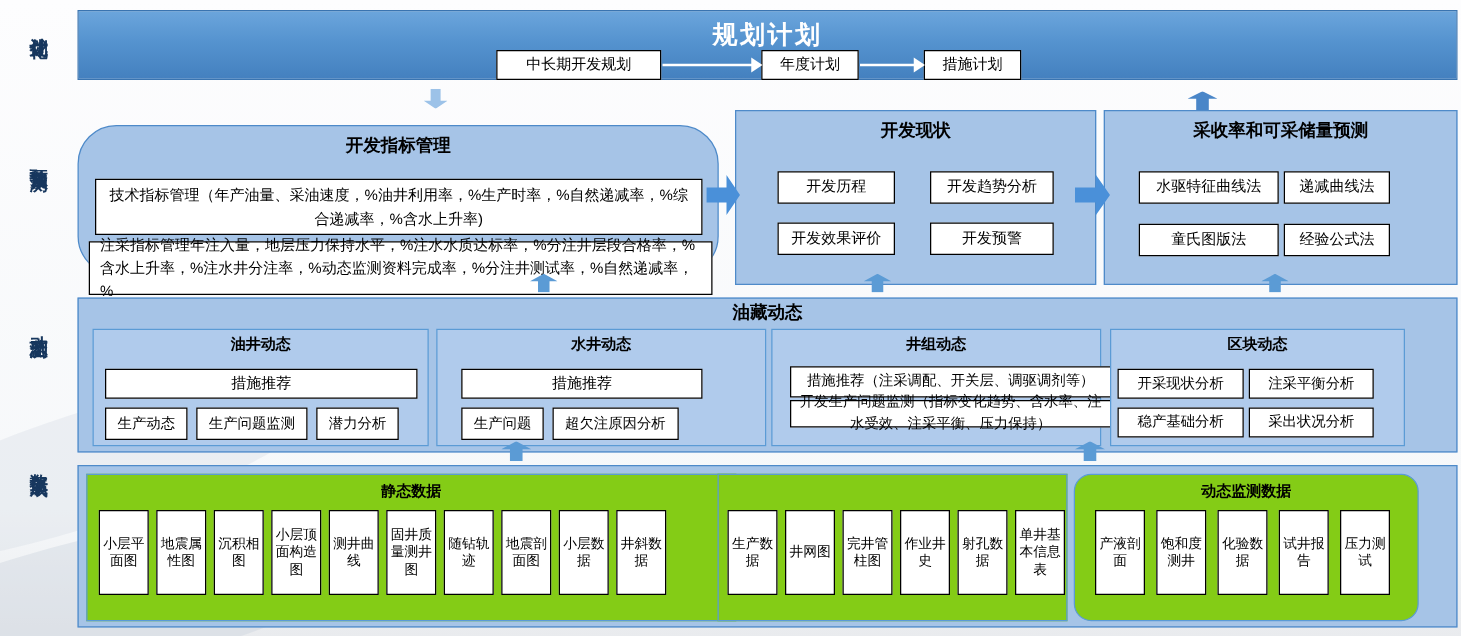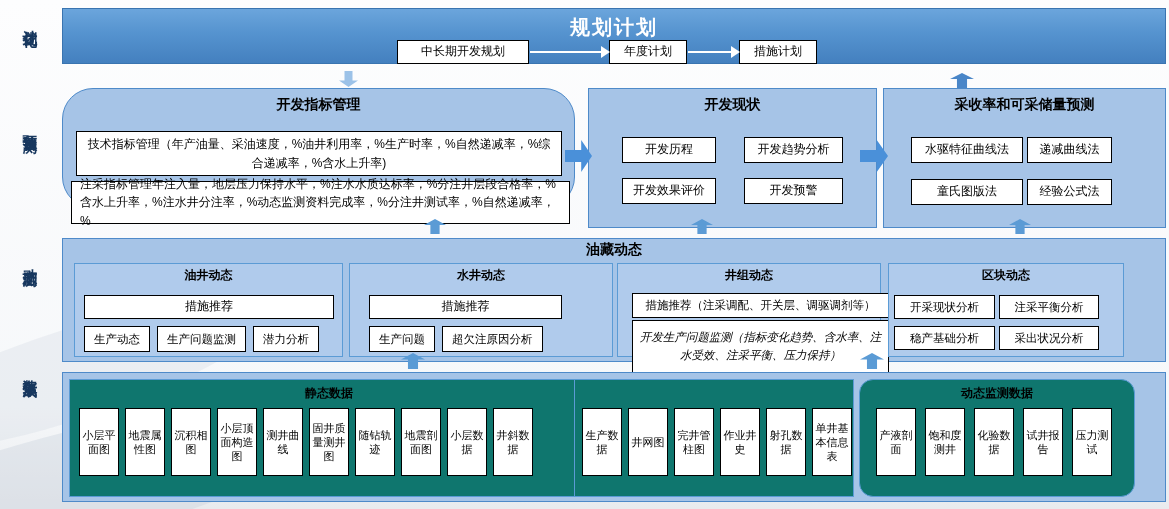--- a/index.html
+++ b/index.html
@@ -52,22 +52,22 @@
   .g-devstatus .wbox{height:26px;}
   .g-recovery{left:27px;top:48px;grid-template-columns:112px 85px;column-gap:4px;row-gap:16px;}
   .g-recovery .wbox{height:26px;}
   .g-block{left:5px;top:31px;grid-template-columns:101px 100px;column-gap:4px;row-gap:7px;}
   .g-block .wbox{height:24px;font-size:11.5px;}
   .wide-box{position:absolute;height:24px;font-weight:normal;}
   .item-row{position:absolute;display:flex;gap:7px;}
   .item-row .wbox{height:26px;padding:0 9px;white-space:nowrap;font-size:11.5px;}
   .jz-stack{position:absolute;display:flex;flex-direction:column;gap:2px;}
   .jz-stack .wbox{width:257px;font-size:11.5px;padding:1px 4px;}
-  .jz1{height:25px;} .jz2{height:53px;line-height:1.5;font-style:italic;}
-  .data-section{position:absolute;background:#0f766e;border:1.2px solid #5b9bd5;box-sizing:border-box;}
+  .jz1{height:25px;} .jz2{height:22px;line-height:1.5;}
+  .data-section{position:absolute;background:#84cc16;border:1.2px solid #5b9bd5;box-sizing:border-box;}
   .mini-row{position:absolute;display:flex;}
   .mini{width:40px;height:68px;font-size:11px;line-height:1.3;padding:2px;
     word-break:break-all;flex:none;}
   .arr{position:absolute;background:#5b9bd5;}
   .arr.up{clip-path:polygon(50% 0,100% 40%,71% 40%,71% 100%,29% 100%,29% 40%,0 40%);}
   .arr.down{clip-path:polygon(50% 100%,100% 60%,71% 60%,71% 0,29% 0,29% 60%,0 60%);}
   .arr.right{clip-path:polygon(100% 50%,60% 0,60% 31%,0 31%,0 69%,60% 69%,60% 100%);}
   .arr.light{background:#9cc2e8;}
   .arr.dark{background:#4a86c8;}
   .arr.mid{background:#4a90d9;}
@@ -92,21 +92,21 @@
           <span class="head"></span>
         </div>
       <div class="wbox step">年度计划</div>
       <div class="conn c2">
           <span class="head"></span>
         </div>
       <div class="wbox step">措施计划</div>
     </div>
   </div>
 
-  <div class="panel" style="left:62px;top:88px;width:513px;height:120px;border-radius:31px;">
+  <div class="panel" style="left:62px;top:100px;width:513px;height:120px;border-radius:31px;">
     <div class="panel-title" style="top:7px;">开发指标管理</div>
     <div class="wbox ind-box" style="left:13px;top:42px;width:486px;height:45px;">技术指标管理（年产油量、采油速度，%油井利用率，%生产时率，%自然递减率，%综合递减率，%含水上升率)</div>
     <div class="wbox ind-box left" style="left:8px;top:92px;width:499px;height:43px;">注采指标管理年注入量，地层压力保持水平，%注水水质达标率，%分注井层段合格率，%含水上升率，%注水井分注率，%动态监测资料完成率，%分注井测试率，%自然递减率，%</div>
   </div>
 
   <div class="panel" style="left:588px;top:88px;width:289px;height:140px;">
     <div class="panel-title" style="top:7px;">开发现状</div>
     <div class="grid2 g-devstatus">
         <div class="wbox">开发历程</div>
         <div class="wbox">开发趋势分析</div>

